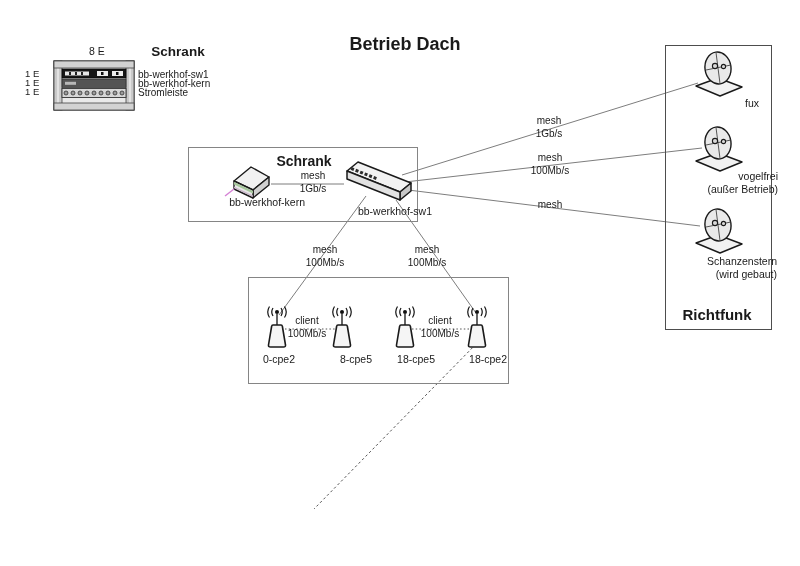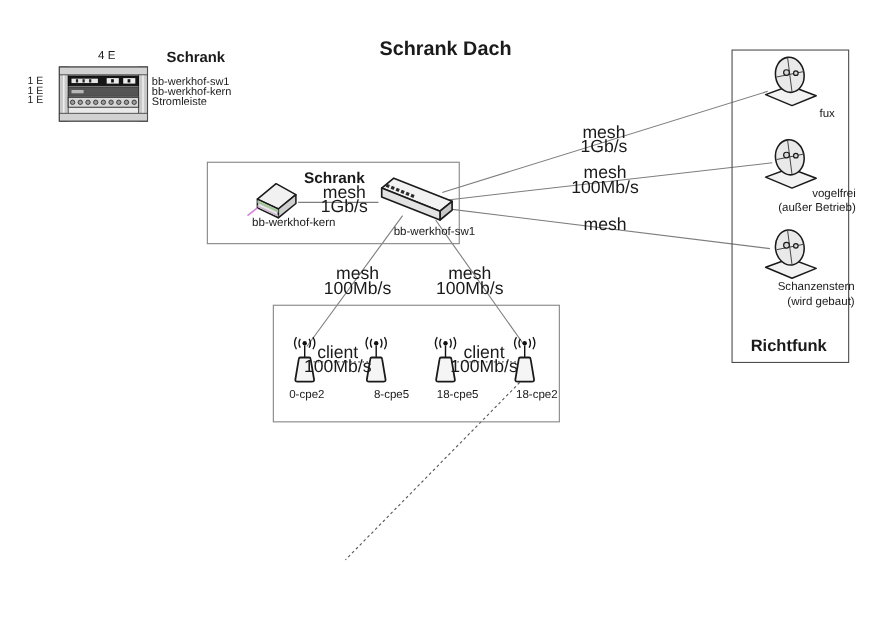--- a/index.html
+++ b/index.html
@@ -1,19 +1,19 @@
 <!DOCTYPE html>
 <html><head>
 <meta charset="utf-8">
 <style>
   html,body{margin:0;padding:0;background:#fff;}
   .canvas{position:relative;width:800px;height:566px;background:#fff;overflow:hidden;
           font-family:"Liberation Sans",sans-serif;color:#1a1a1a;}
   .abs{position:absolute;}
-  .lbl{position:absolute;text-align:center;font-size:16px;line-height:13px;white-space:nowrap;pointer-events:none;}
+  .lbl{position:absolute;text-align:center;font-size:10px;line-height:13px;white-space:nowrap;pointer-events:none;}
   .node-lbl{position:absolute;text-align:right;font-size:10.5px;line-height:12.5px;white-space:nowrap;pointer-events:none;}
   .box{position:absolute;border:1px solid #858585;background:transparent;}
   .box-title{position:absolute;text-align:center;font-weight:bold;font-size:14px;white-space:nowrap;pointer-events:none;}
   .title{position:absolute;left:255px;top:34px;width:300px;text-align:center;
          font-size:18px;font-weight:bold;}
   .rack-side{position:absolute;text-align:left;font-size:9.5px;line-height:10px;width:25px;}
   .rack-unit-lbl{position:absolute;left:138px;font-size:10px;line-height:10.5px;white-space:nowrap;}
   svg{position:absolute;overflow:visible;}
 </style>
 </head>
@@ -26,24 +26,24 @@
     <line x1="402" y1="175" x2="698" y2="83" stroke="#7d7d7d" stroke-width="1"></line>
     <line x1="405" y1="182" x2="702" y2="148" stroke="#7d7d7d" stroke-width="1"></line>
     <line x1="400" y1="189" x2="700" y2="226" stroke="#7d7d7d" stroke-width="1"></line>
     <line x1="366" y1="196" x2="279" y2="315" stroke="#7d7d7d" stroke-width="1"></line>
     <line x1="396" y1="200" x2="476" y2="313" stroke="#7d7d7d" stroke-width="1"></line>
     <line x1="483" y1="337" x2="314" y2="509" stroke="#555" stroke-width="1" stroke-dasharray="2.5 2.5"></line>
     <line x1="285" y1="329" x2="335" y2="329" stroke="#555" stroke-width="1" stroke-dasharray="1.5 2.2"></line>
     <line x1="412" y1="329" x2="470" y2="329" stroke="#555" stroke-width="1" stroke-dasharray="1.5 2.2"></line>
   </svg>
 
-  <div class="title">Schrank Dach</div>
+  <div class="title">Betrieb Dach</div>
 
   <div class="abs" style="left:138px;top:44px;width:80px;text-align:center;font-weight:bold;font-size:13.5px">Schrank</div>
-  <div class="abs" style="left:77px;top:45px;width:40px;text-align:center;font-size:10.5px">4 E</div>
+  <div class="abs" style="left:77px;top:45px;width:40px;text-align:center;font-size:10.5px">8 E</div>
 
   <svg width="84" height="53" viewBox="0 0 84 53" style="left:53px;top:59px">
     <rect x="1" y="2" width="80" height="49" fill="#e9e9e9" stroke="#333" stroke-width="1.2"></rect>
     <rect x="1" y="2" width="8" height="49" fill="#c9c9c9" stroke="#444" stroke-width="0.8"></rect>
     <rect x="73" y="2" width="8" height="49" fill="#c9c9c9" stroke="#444" stroke-width="0.8"></rect>
     <line x1="5" y1="3" x2="5" y2="50" stroke="#f4f4f4" stroke-width="1.2"></line>
     <line x1="77" y1="3" x2="77" y2="50" stroke="#f4f4f4" stroke-width="1.2"></line>
     <rect x="1" y="2" width="80" height="7" fill="#d2d2d2" stroke="#444" stroke-width="0.8"></rect>
     <rect x="1" y="44" width="80" height="7" fill="#d2d2d2" stroke="#444" stroke-width="0.8"></rect>
 

